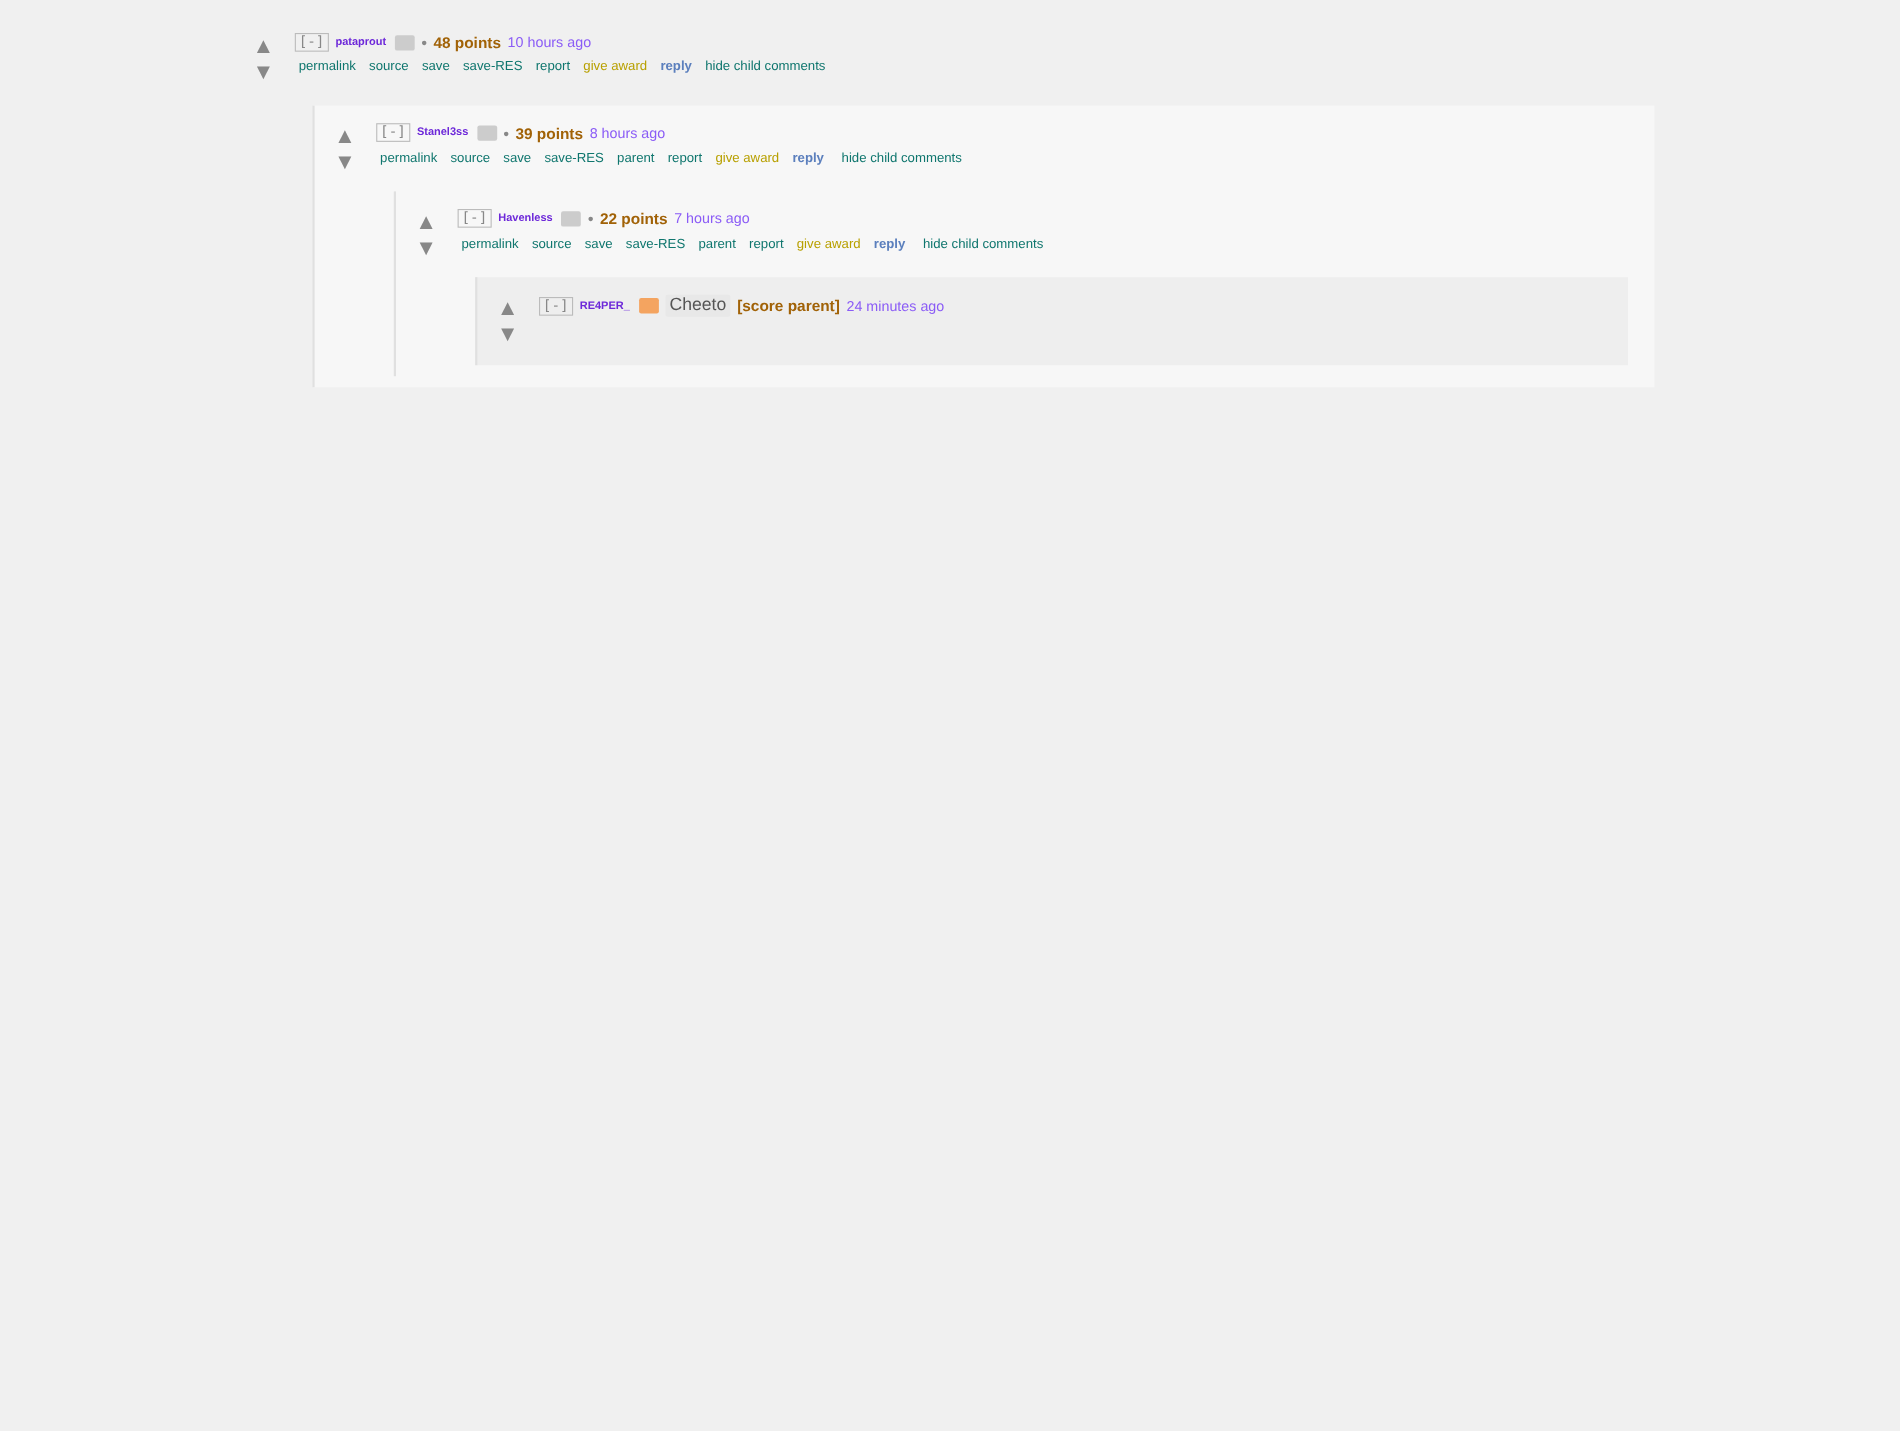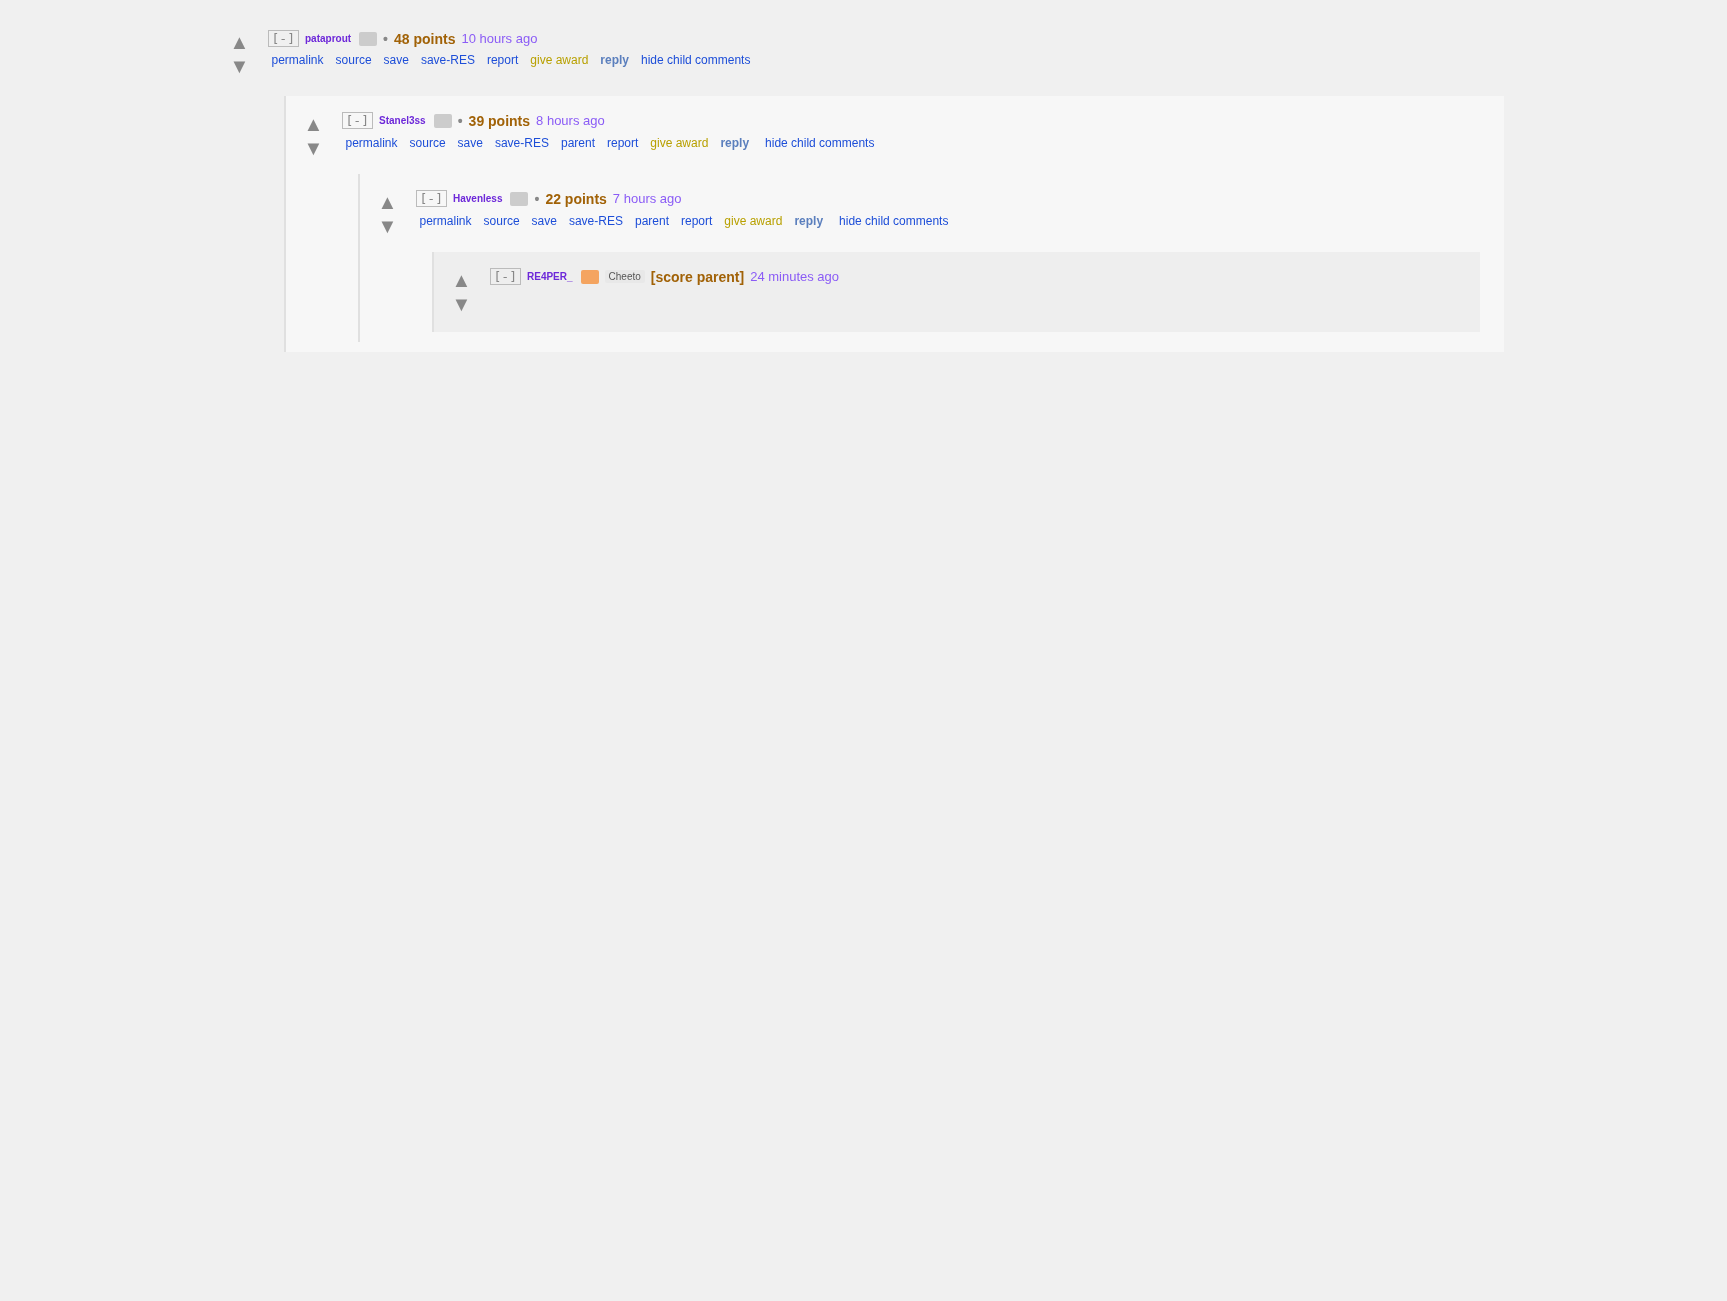--- a/index.html
+++ b/index.html
@@ -56,21 +56,21 @@
     .user-icon {
       display: inline-block;
       width: 18px;
       height: 14px;
       background-color: #ccc;
       border-radius: 2px;
       margin-left: 2px;
       vertical-align: middle;
     }
     .user-badge {
-      font-size: 10px;
+      font-size: 16px;
       color: #555;
       background: #e8e8e8;
       padding: 1px 4px;
       border-radius: 2px;
     }
     .dot-separator {
       color: #888;
       font-weight: bold;
     }
     .points {
@@ -89,21 +89,21 @@
       margin-bottom: 8px;
     }
     .comment-actions {
       display: flex;
       flex-wrap: wrap;
       gap: 4px;
       align-items: center;
     }
     .action-link {
       font-size: 12px;
-      color: #1d4ed8;
+      color: #0f766e;
       cursor: pointer;
       text-decoration: none;
       padding: 0 4px;
     }
     .action-link.give-award {
       color: #b8a000;
     }
     .action-link.reply {
       color: #5b7fbd;
       font-weight: bold;

